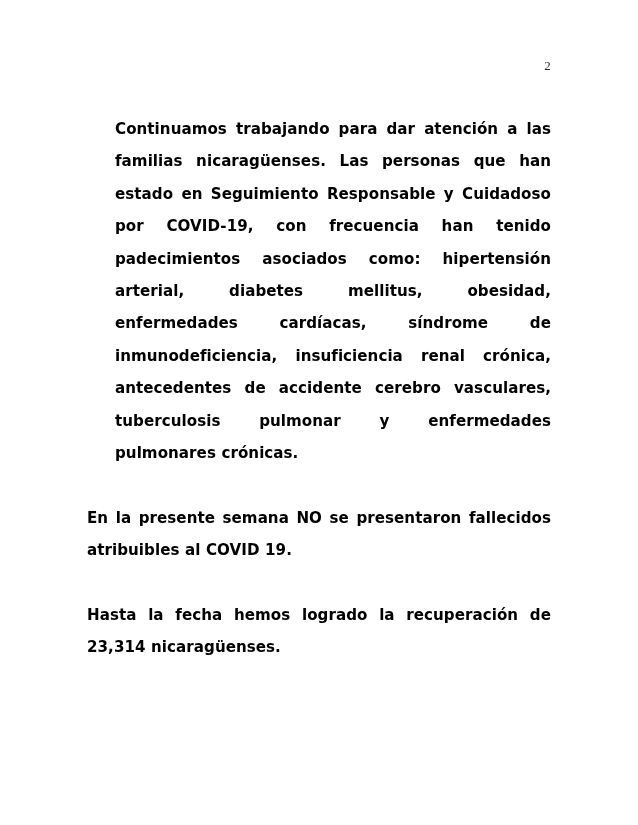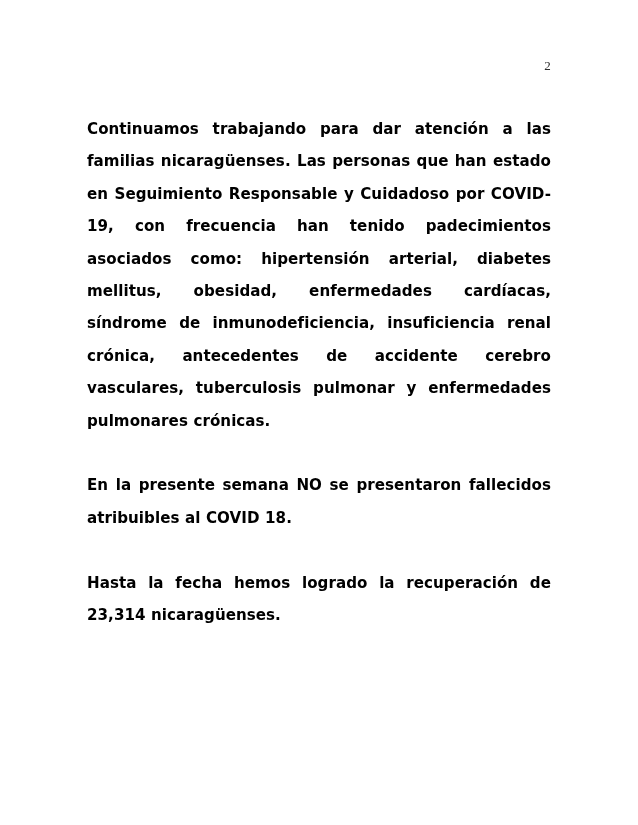--- a/index.html
+++ b/index.html
@@ -48,21 +48,21 @@
     color: #000000;
     line-height: 32.4px;
     text-align: justify;
     text-justify: inter-word;
     letter-spacing: 0.05px;
     word-spacing: 0.2px;
     -webkit-hyphens: none;
     hyphens: none;
   }
   
-  .para.p1 { margin-bottom: 0; }
+  .para.p1 { margin-bottom: 0; margin-left: 28px; }
   .para.p2 { margin-bottom: 0; }
   .para.p3 { margin-bottom: 0; }
   
   .spacer {
     height: 32.4px;
     line-height: 32.4px;
     font-size: 15.1px;
   }
 </style>
 </head>
@@ -71,21 +71,21 @@
 <div class="page">
 
   <div class="page-number">2</div>
 
   <div class="body-block">
 
     <p class="para p1">Continuamos trabajando para dar atención a las familias nicaragüenses. Las personas que han estado en Seguimiento Responsable y Cuidadoso por COVID-19, con frecuencia han tenido padecimientos asociados como: hipertensión arterial, diabetes mellitus, obesidad, enfermedades cardíacas, síndrome de inmunodeficiencia, insuficiencia renal crónica, antecedentes de accidente cerebro vasculares, tuberculosis pulmonar y enfermedades pulmonares crónicas.</p>
 
     <div class="spacer">&nbsp;</div>
 
-    <p class="para p2">En la presente semana NO se presentaron fallecidos atribuibles al COVID 18.</p>
+    <p class="para p2">En la presente semana NO se presentaron fallecidos atribuibles al COVID 19.</p>
 
     <div class="spacer">&nbsp;</div>
 
     <p class="para p3">Hasta la fecha hemos logrado la recuperación de 23,314 nicaragüenses.</p>
 
   </div>
 
 </div>
 
 </body></html>

